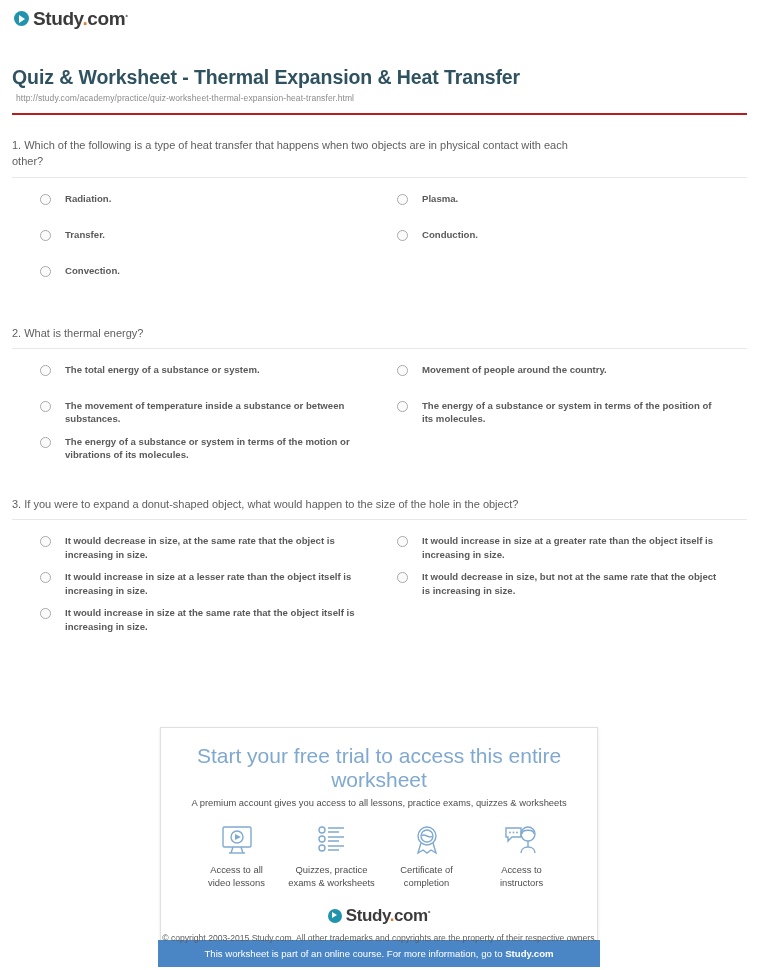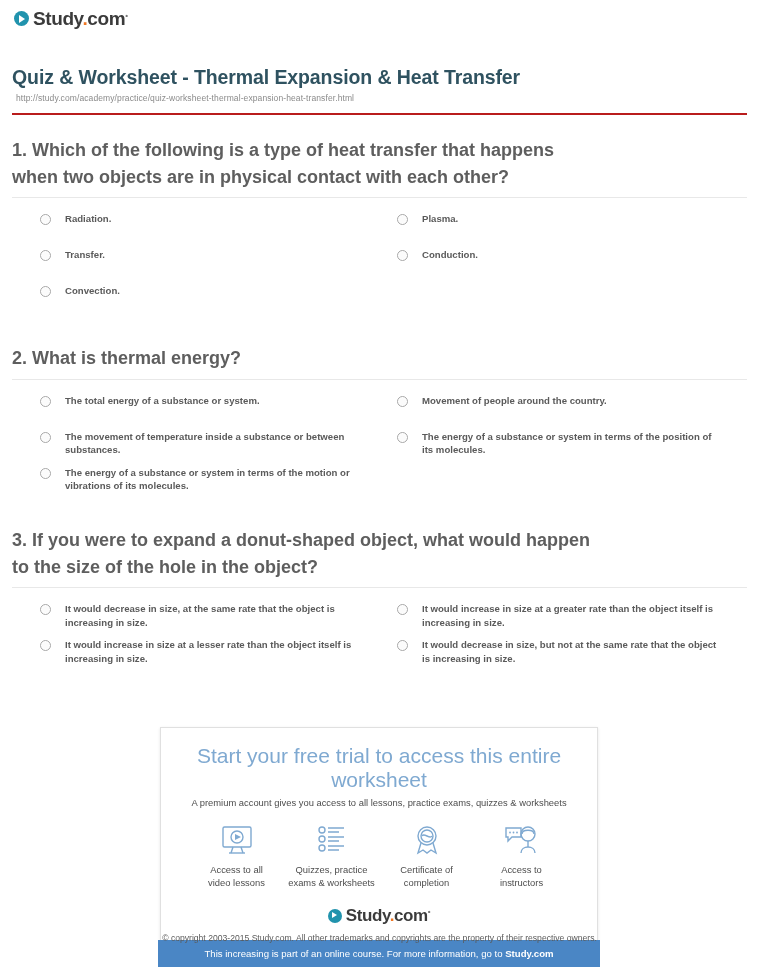--- a/index.html
+++ b/index.html
@@ -82,26 +82,25 @@
     margin: 4px;
     letter-spacing: 0.1px;
   }
 
   
   .questions {
     margin: 22px 12px 0 12px;
   }
   .question-block { margin-bottom: 25px; }
   .question-text {
-    font-size: 18px;
+    font-size: 11px;
     color: #5e5e5e;
     line-height: 1.48;
     margin: 0 0 7px 0;
     padding-right: 150px;
-    font-weight: bold;
   }
   .question-rule {
     border: 0;
     border-top: 1px solid #e8e8e8;
     margin: 0 0 14px 0;
   }
   .options-grid {
     display: grid;
     grid-template-columns: 357px 1fr;
     column-gap: 0;
@@ -309,20 +308,24 @@
           <span class="radio"></span>
           <span class="option-label">It would increase in size at a greater rate than the object itself is increasing in size.</span>
         </div>
         <div class="option">
           <span class="radio"></span>
           <span class="option-label">It would increase in size at a lesser rate than the object itself is increasing in size.</span>
         </div>
         <div class="option">
           <span class="radio"></span>
           <span class="option-label">It would decrease in size, but not at the same rate that the object is increasing in size.</span>
+        </div>
+        <div class="option">
+          <span class="radio"></span>
+          <span class="option-label">It would increase in size at the same rate that the object itself is increasing in size.</span>
         </div>
         <div></div>
       </div>
     </div>
 
   </div>
 
   <div class="promo-wrap">
     <div class="promo-card">
       <h2 class="promo-headline">Start your free trial to access this entire worksheet</h2>
@@ -401,21 +404,21 @@
 
       <div class="promo-logo-row">
         <span class="logo">
           <span class="logo-mark"></span>
           <span class="logo-text"><span>Study</span><span class="logo-dot">.</span><span>com</span><span class="logo-tm">•</span></span>
         </span>
       </div>
     </div>
 
     <div class="promo-bar">
-      <span>This increasing is part of an online course. For more information, go to </span><b>Study.com</b>
+      <span>This worksheet is part of an online course. For more information, go to </span><b>Study.com</b>
     </div>
   </div>
 
   <div class="footer">
     <div>© copyright 2003-2015 Study.com. All other trademarks and copyrights are the property of their respective owners.</div>
   </div>
 
 </div>
 
 </body></html>

